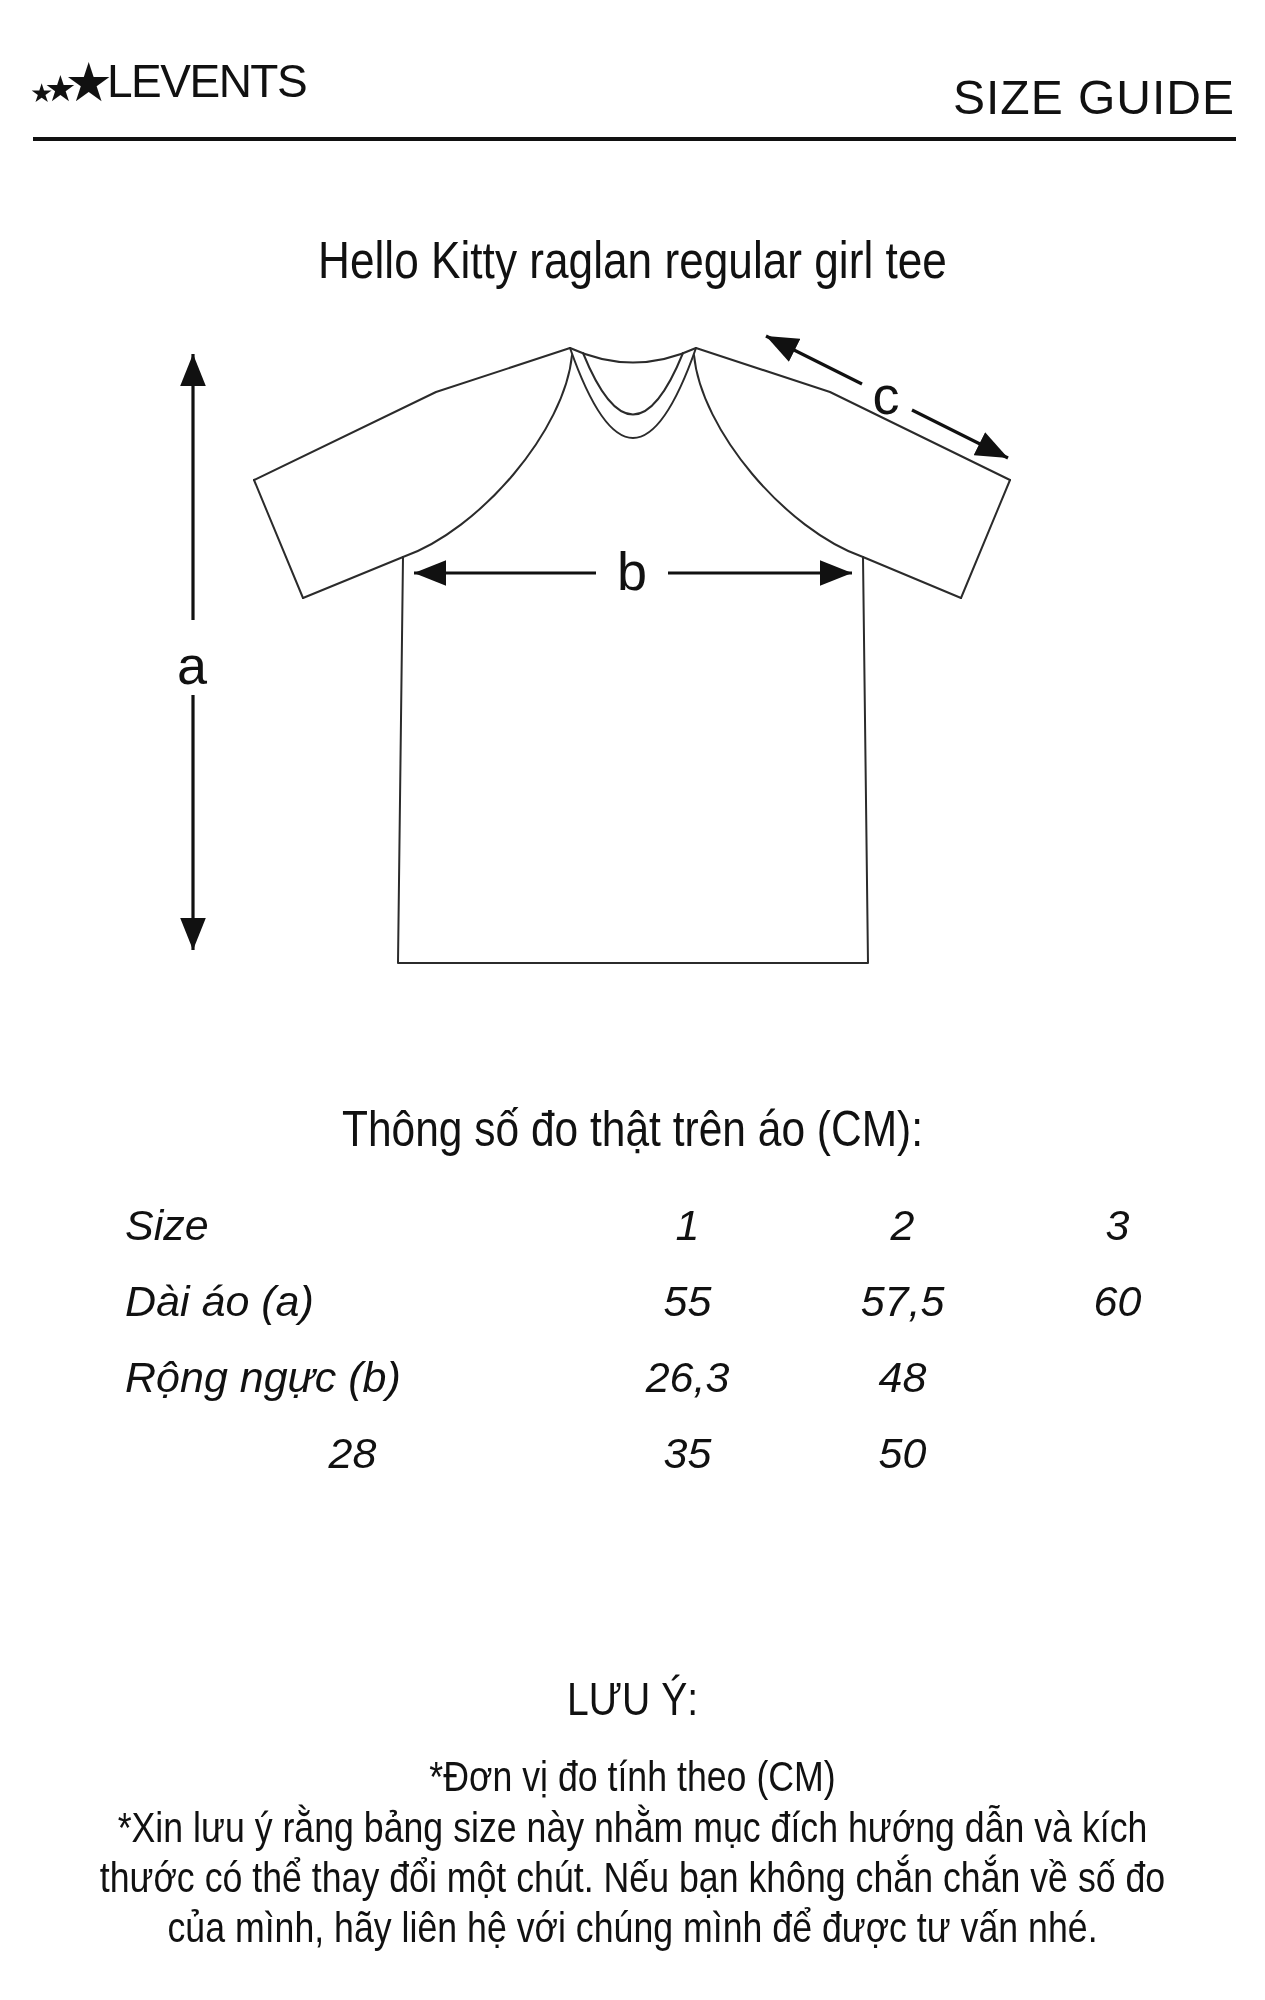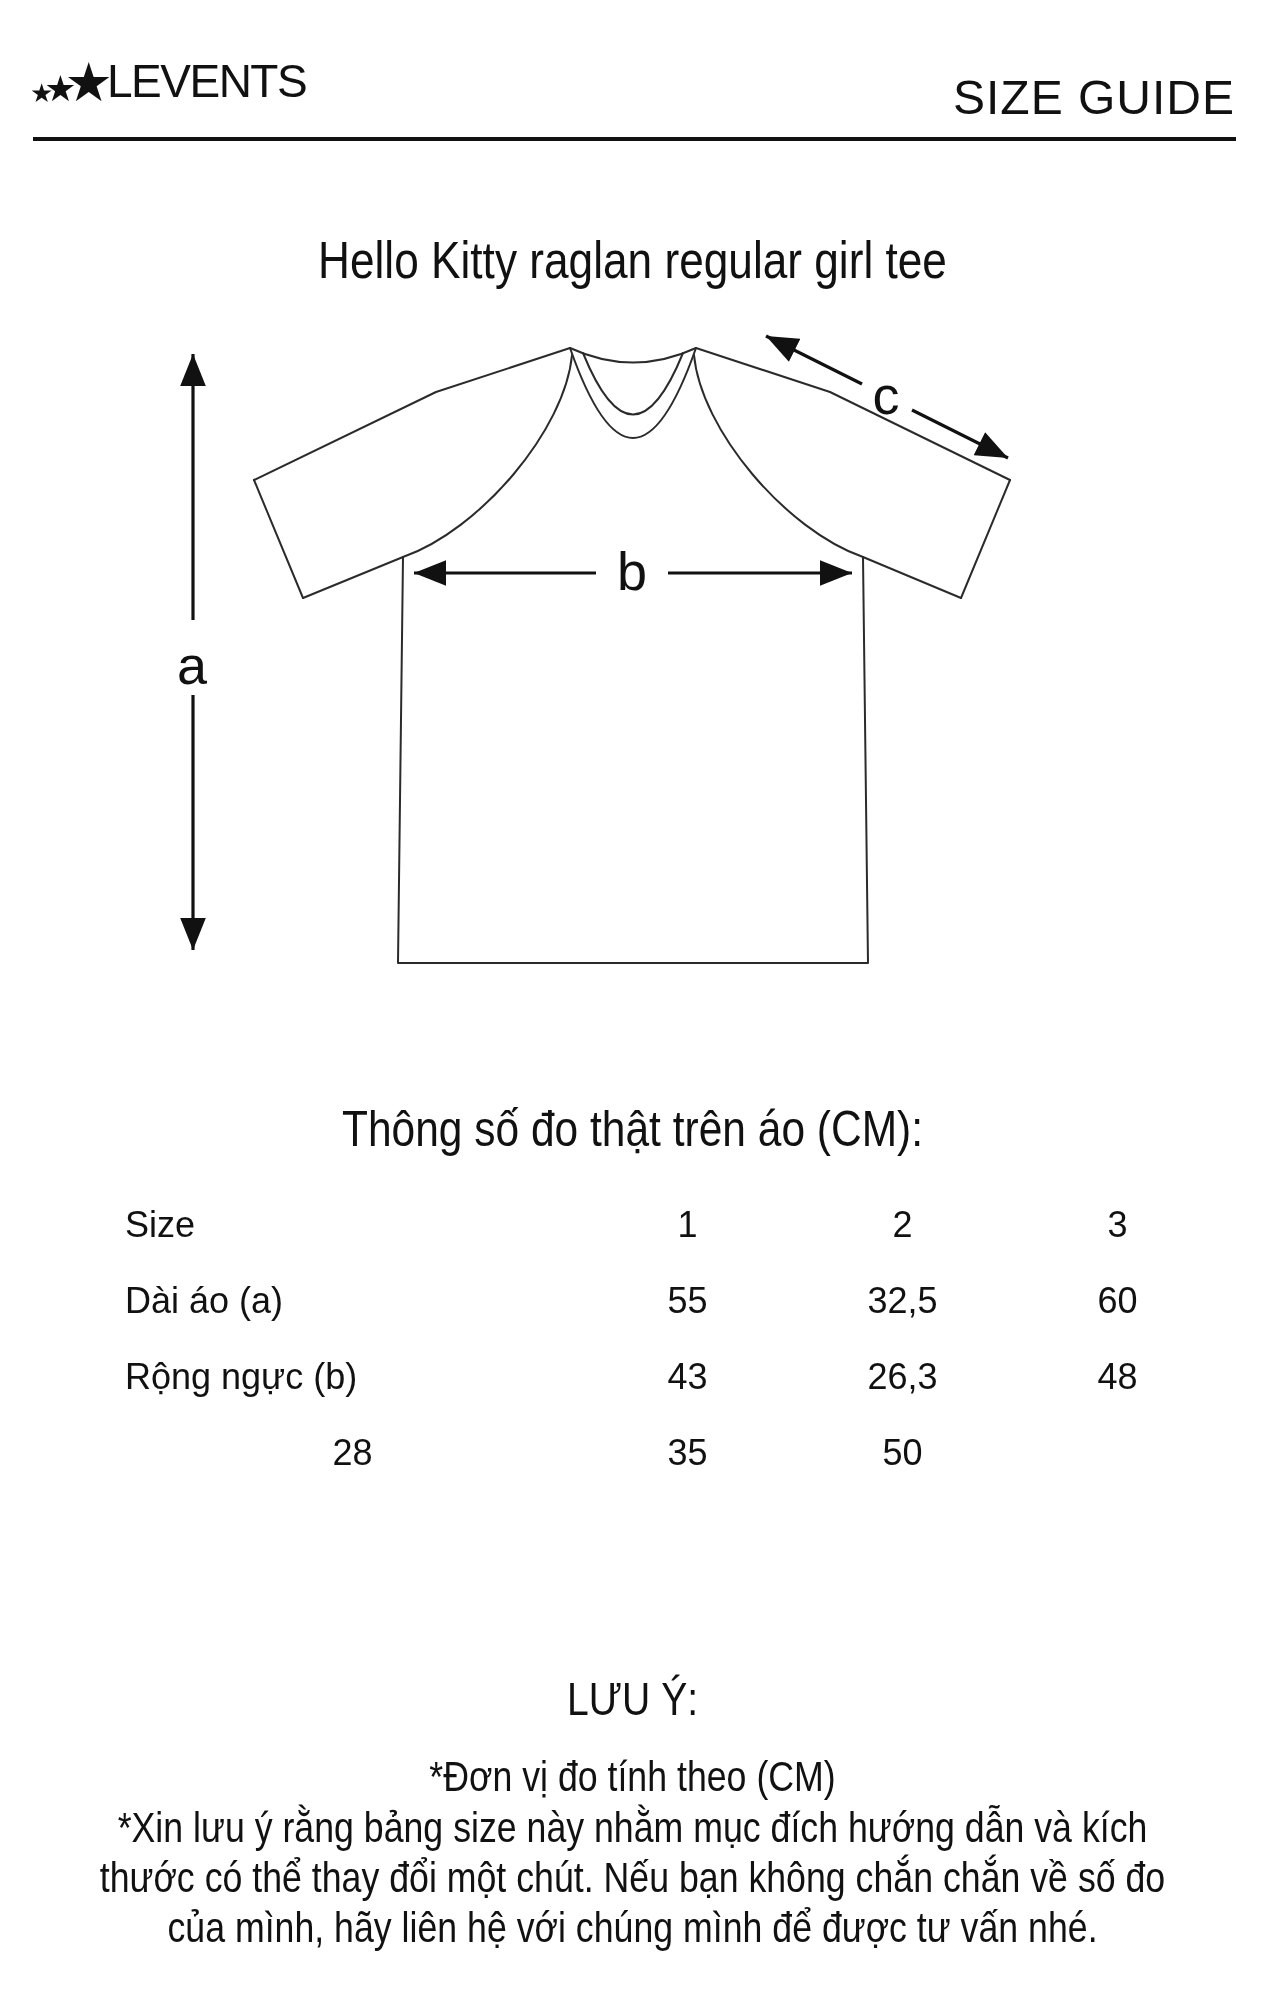--- a/index.html
+++ b/index.html
@@ -21,21 +21,21 @@
   .rule{left:33px;top:137px;width:1203px;height:4px;background:#111;}
   
   .product-title{left:0;top:230px;width:1265px;text-align:center;
     font-size:52px;transform:scaleX(.85);transform-origin:50% 50%;}
   
   .diagram{left:80px;top:300px;}
   .diagram text{font-family:"Liberation Sans","DejaVu Sans",sans-serif;}
   
   .table-title{left:0;top:1100px;width:1265px;text-align:center;
     font-size:50px;transform:scaleX(.85);transform-origin:50% 50%;}
-  .size-table{left:125px;top:1187px;width:1100px;font-size:36px;}
+  .size-table{left:125px;top:1187px;width:1100px;font-size:43px;font-style:italic;}
   .size-table .tr{display:grid;grid-template-columns:1fr 215px 215px 215px;
     height:76px;align-items:center;}
   .size-table .td.label{text-align:left;}
   .size-table .td.val{text-align:center;}
   
   .notes-heading{left:0;top:1672px;width:1265px;text-align:center;
     font-size:46px;transform:scaleX(.85);transform-origin:50% 50%;}
   .note-unit{left:0;top:1753px;width:1265px;text-align:center;
     font-size:42px;transform:scaleX(.85);transform-origin:50% 50%;}
   .note-para{left:0;top:1803px;width:1265px;text-align:center;
@@ -98,26 +98,25 @@
 <div class="abs size-table">
   <div class="tr">
     <div class="td label">Size</div>
     <div class="td val">1</div>
     <div class="td val">2</div>
     <div class="td val">3</div>
   </div>
   <div class="tr">
     <div class="td label">Dài áo (a)</div>
     <div class="td val">55</div>
-    <div class="td val">32,5</div>
+    <div class="td val">57,5</div>
     <div class="td val">60</div>
   </div>
   <div class="tr">
     <div class="td label">Rộng ngực (b)</div>
-    <div class="td val">43</div>
     <div class="td val">26,3</div>
     <div class="td val">48</div>
   </div>
   <div class="tr">
     <div class="td val">28</div>
     <div class="td val">35</div>
     <div class="td val">50</div>
   </div>
 </div>
 

